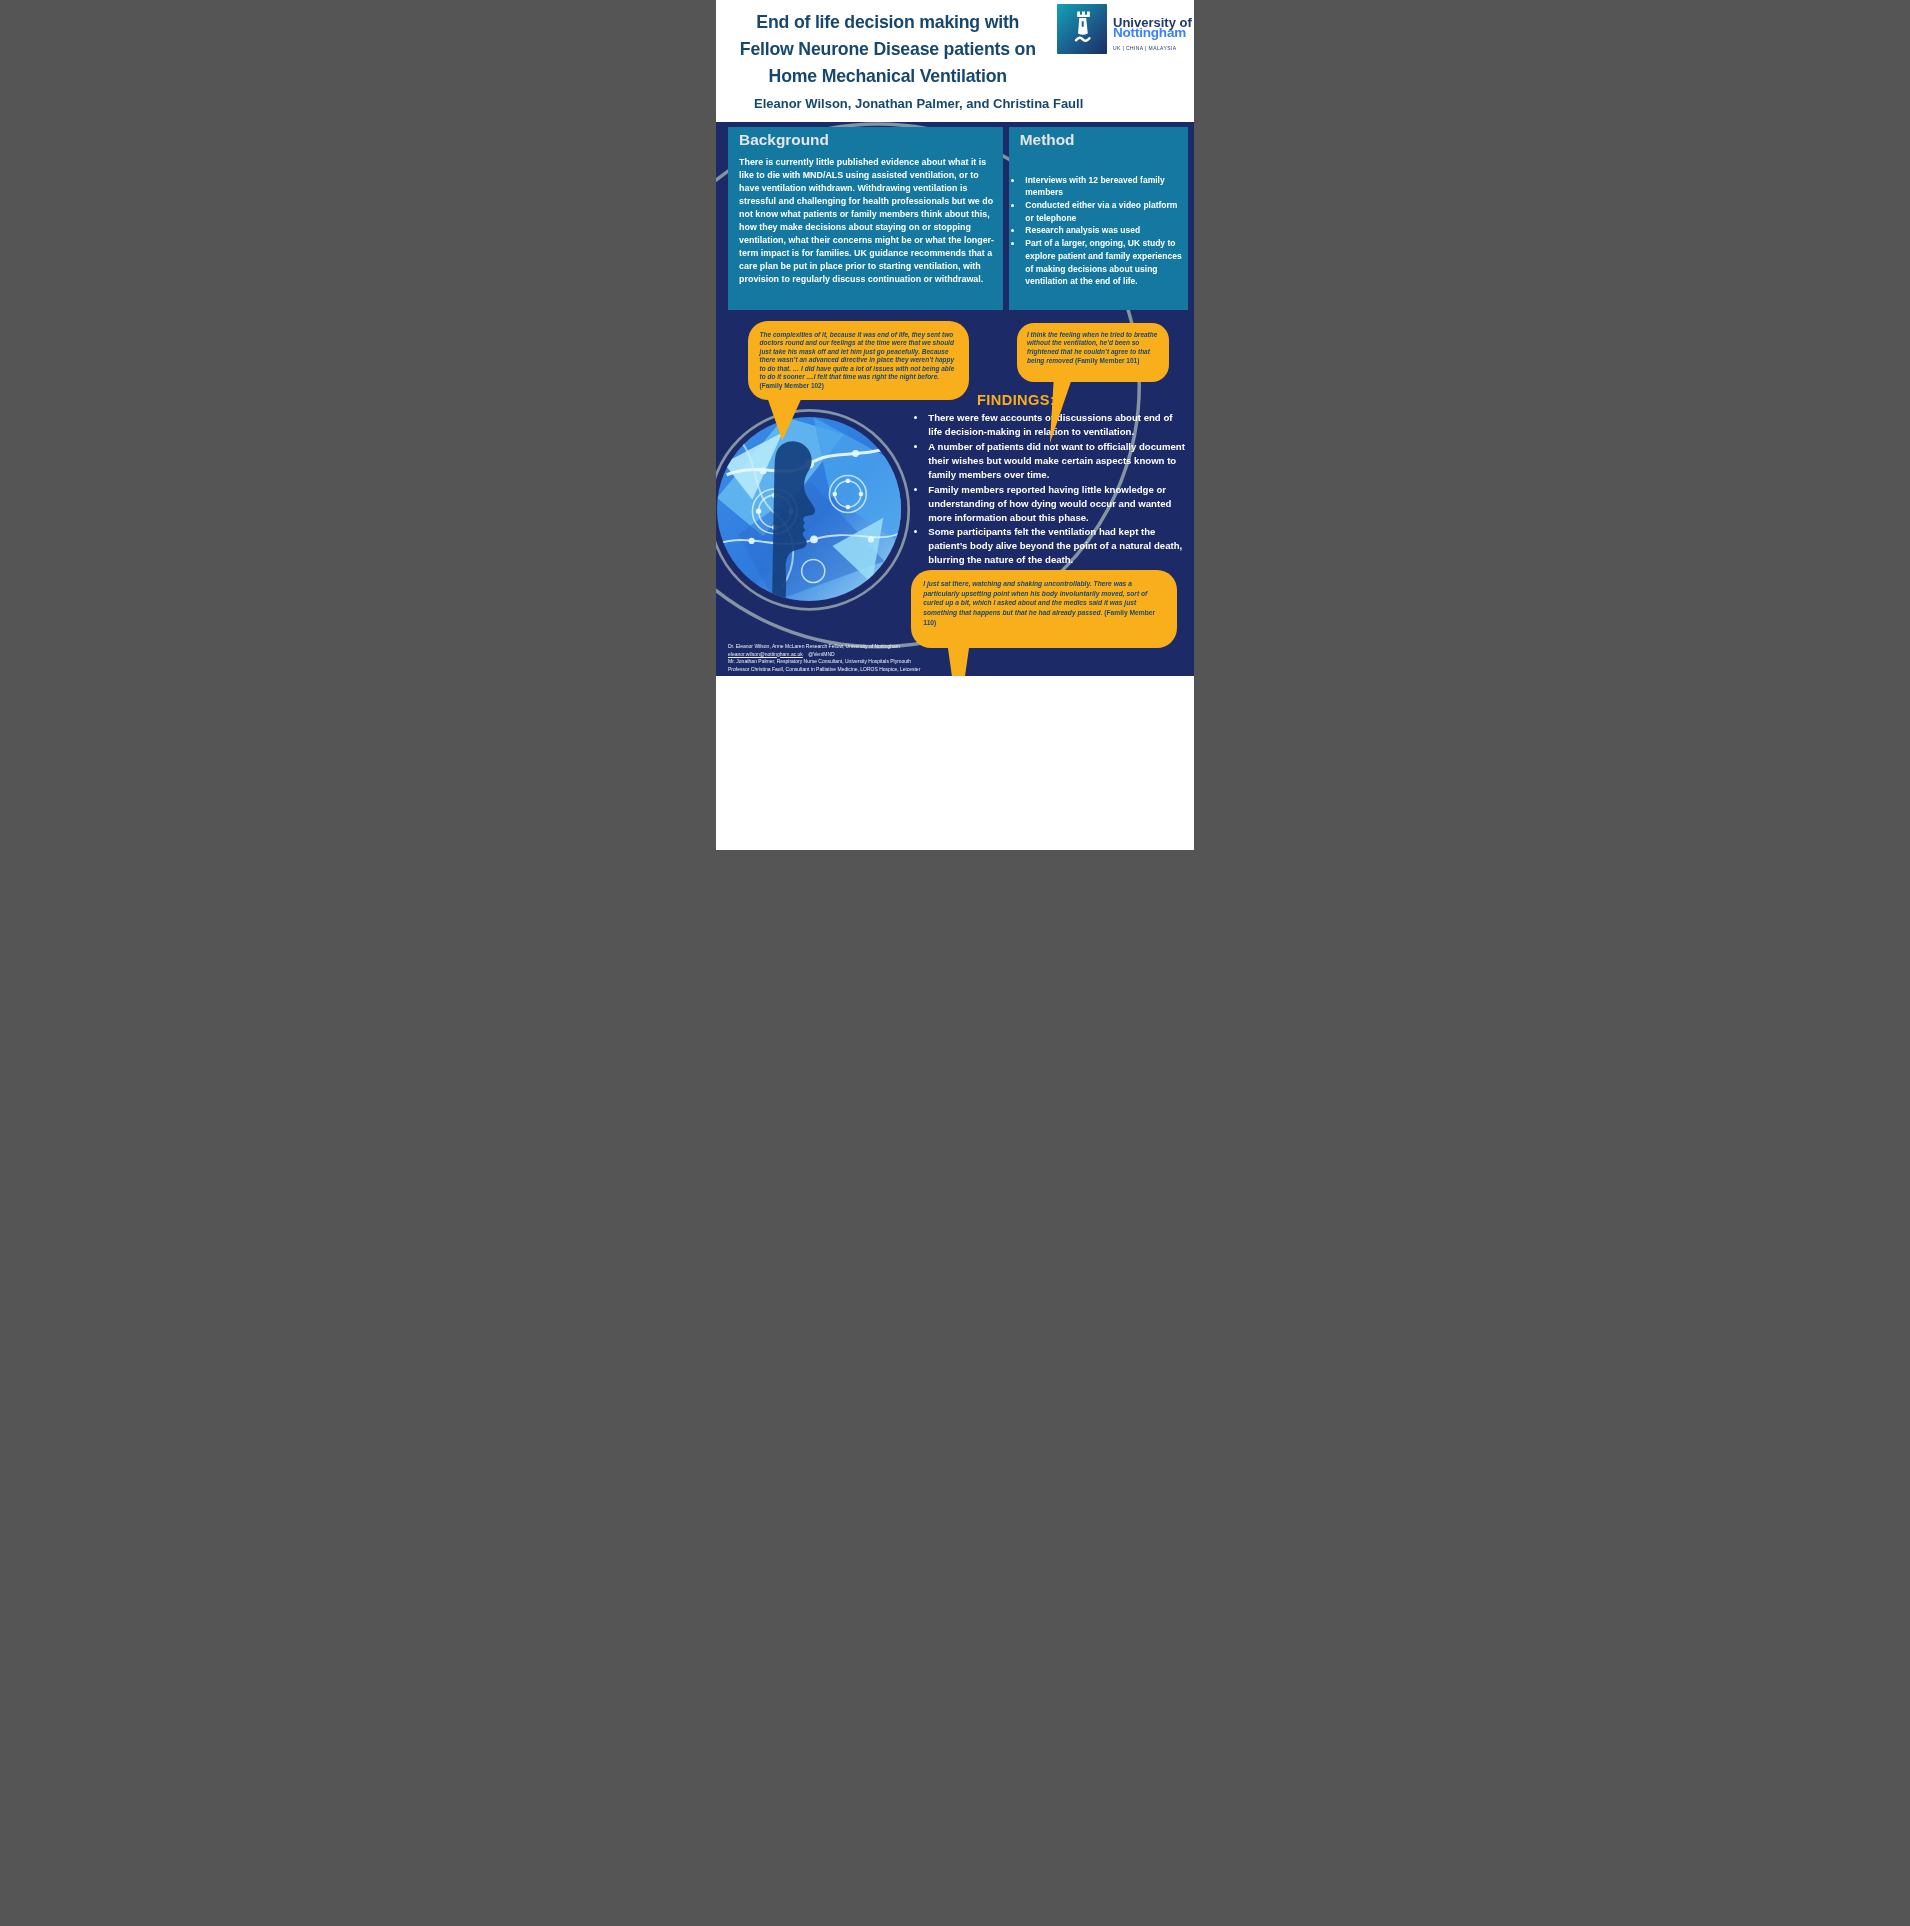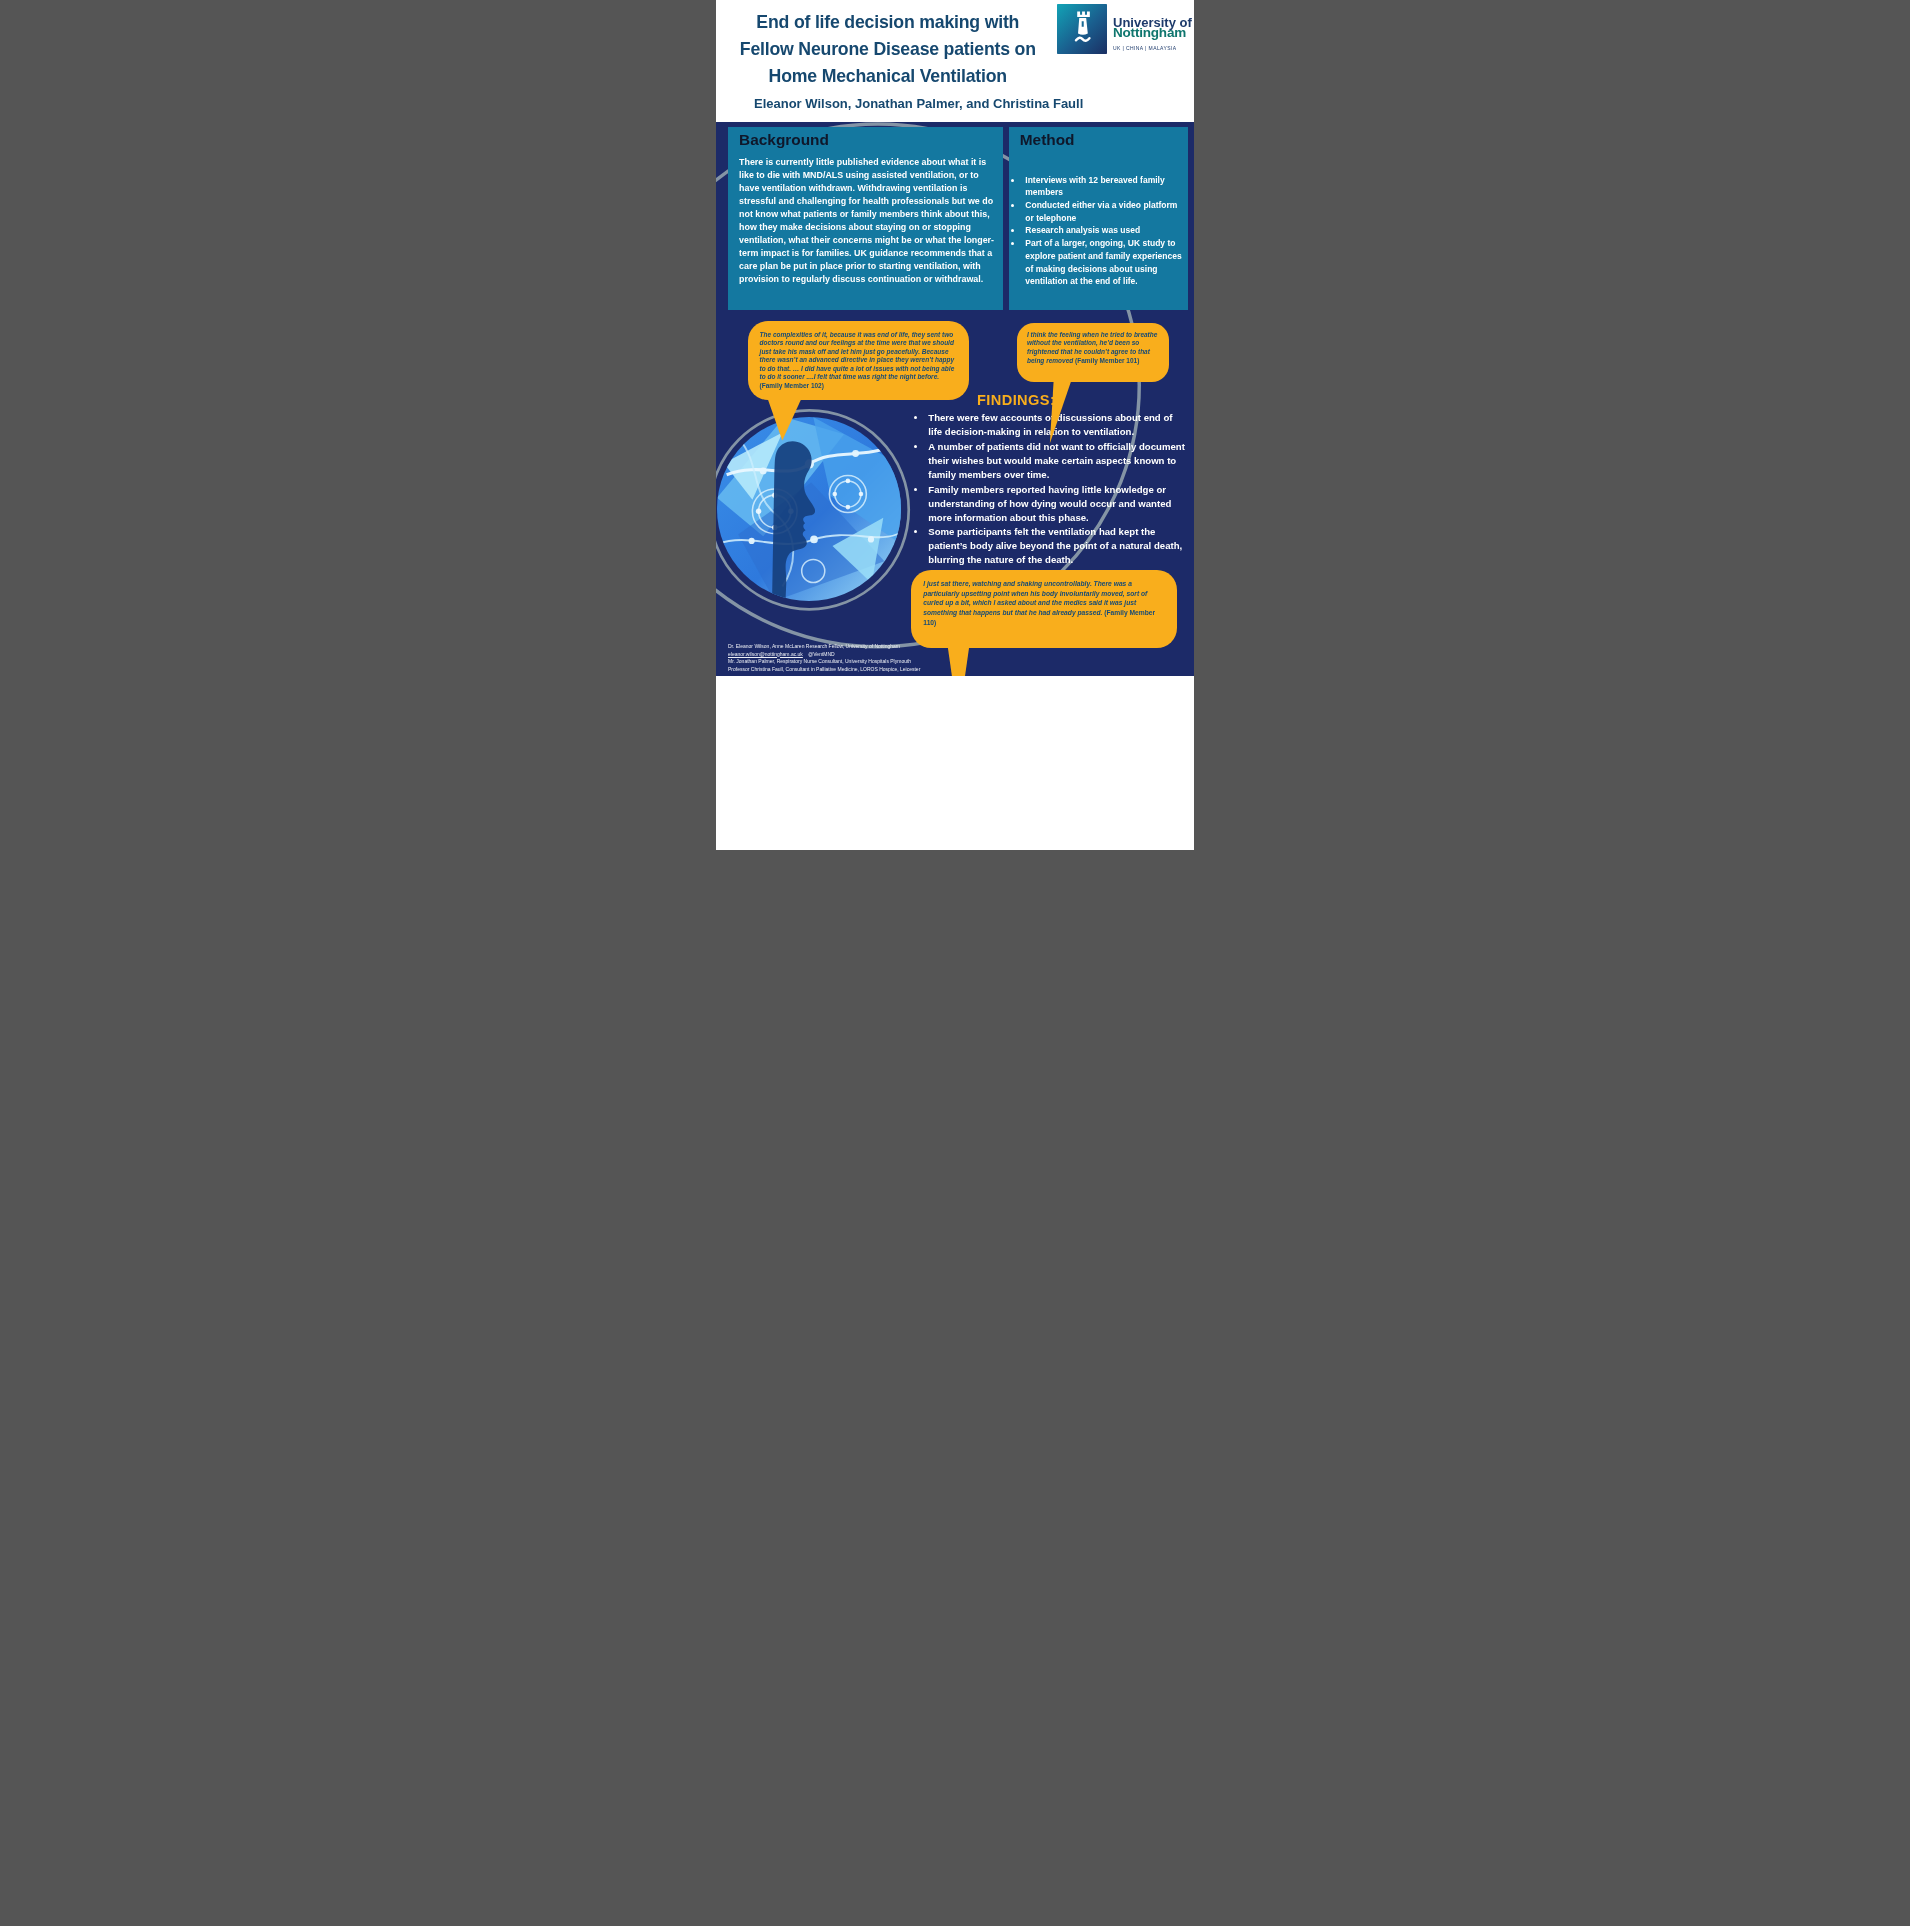--- a/index.html
+++ b/index.html
@@ -18,32 +18,32 @@
   .authors{
     position:absolute;left:38px;top:96px;color:#16486f;font-weight:bold;font-size:13px;
   }
   .logo-box{
     position:absolute;left:341px;top:3.9px;width:50px;height:50px;
     background:linear-gradient(135deg,#12a3b6 0%,#1a5e8e 55%,#1b2f63 100%);
     border-radius:0.8px;
   }
   .logo-box svg{position:absolute;left:14.6px;top:7px;}
   .logo-university{position:absolute;left:397px;top:15.4px;color:#1d3a6b;font-weight:bold;font-size:13px;}
-  .logo-nottingham{position:absolute;left:397px;top:25.4px;color:#0f766e;font-weight:bold;font-size:13.5px;letter-spacing:-0.2px;}
+  .logo-nottingham{position:absolute;left:397px;top:25.4px;color:#3b82f6;font-weight:bold;font-size:13.5px;letter-spacing:-0.2px;}
   .logo-countries{position:absolute;left:397px;top:45px;color:#1d3a6b;font-size:5px;letter-spacing:0.4px;}
   
   .navy{position:absolute;left:0;top:122px;width:478px;height:554px;background:#1c2a68;z-index:1;}
   .decor,.tails{position:absolute;left:0;top:0;pointer-events:none;}
   .decor{z-index:1;}
   .tails{z-index:5;}
   
   .teal-box{position:absolute;background:#1478a0;z-index:3;}
   .box-background{left:12.3px;top:4.6px;width:275px;height:183px;}
   .box-method{left:293px;top:4.6px;width:179px;height:183px;}
-  .box-heading{position:absolute;left:10.8px;top:4.6px;color:#0f172a;font-weight:bold;font-size:15.4px;}
+  .box-heading{position:absolute;left:10.8px;top:4.6px;color:#e5e5e5;font-weight:bold;font-size:15.4px;}
   .bg-body{
     position:absolute;left:10.8px;top:29px;width:255px;
     color:#ffffff;font-weight:bold;font-size:8.9px;line-height:13px;
   }
   .method-list{
     position:absolute;left:7px;top:47px;width:166px;margin:0;padding:0 0 0 7px;
     color:#ffffff;font-weight:bold;font-size:8.5px;line-height:12.7px;list-style:disc outside;
   }
   .method-list li{padding-left:2.3px;}
   

